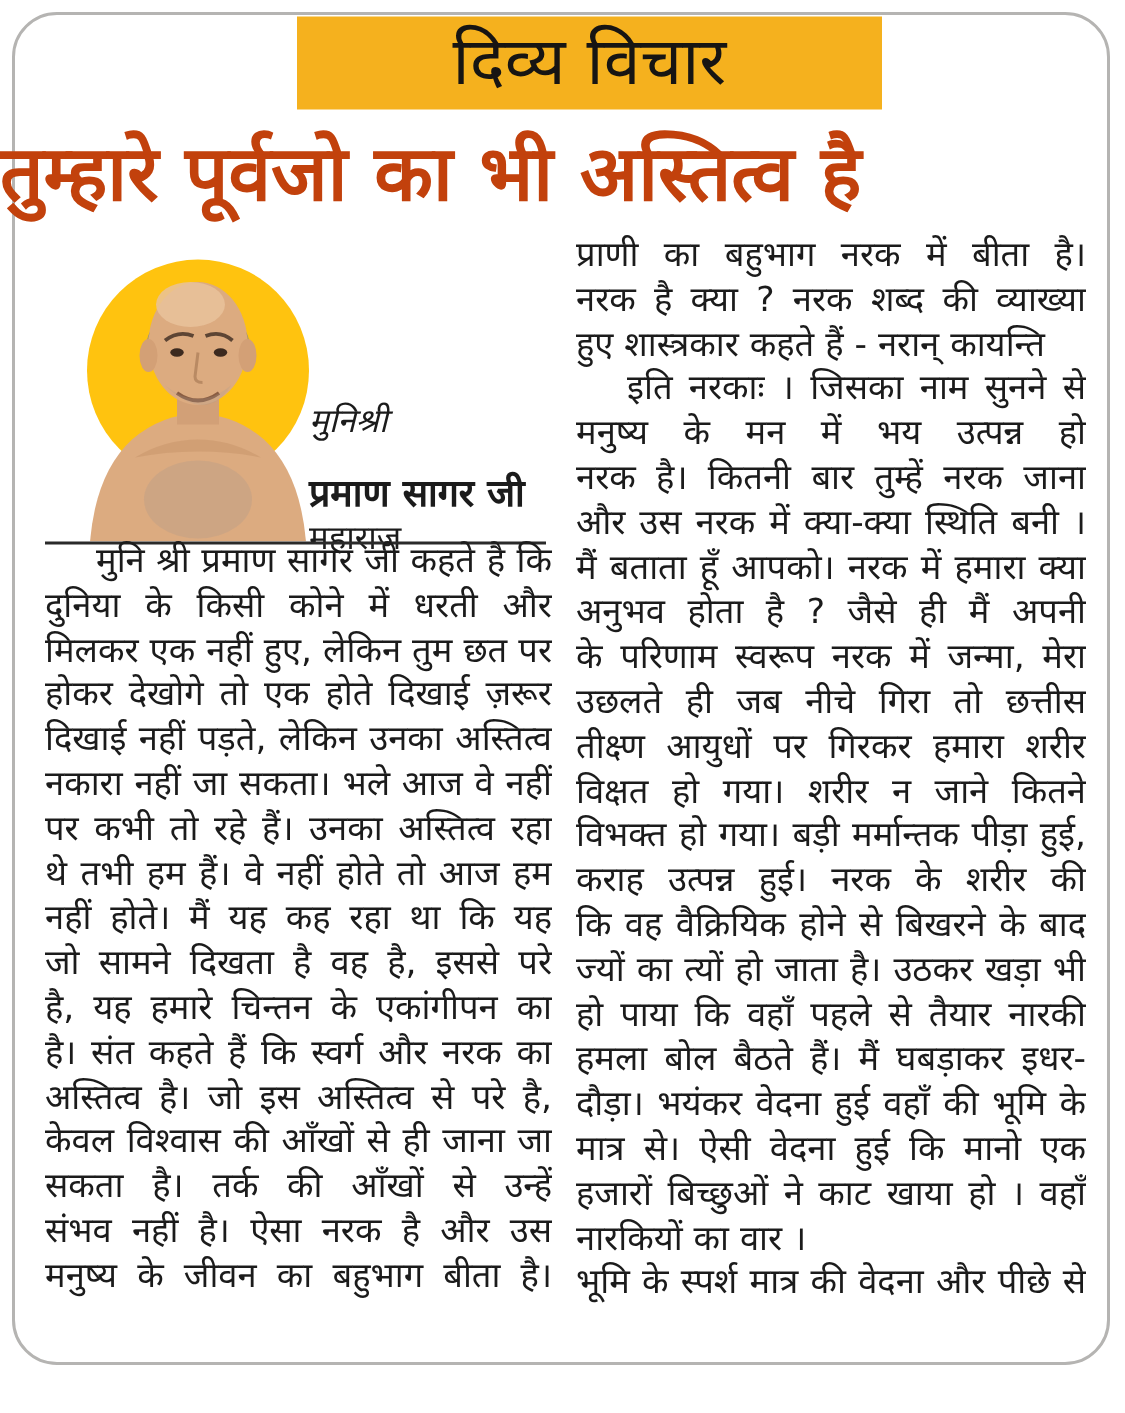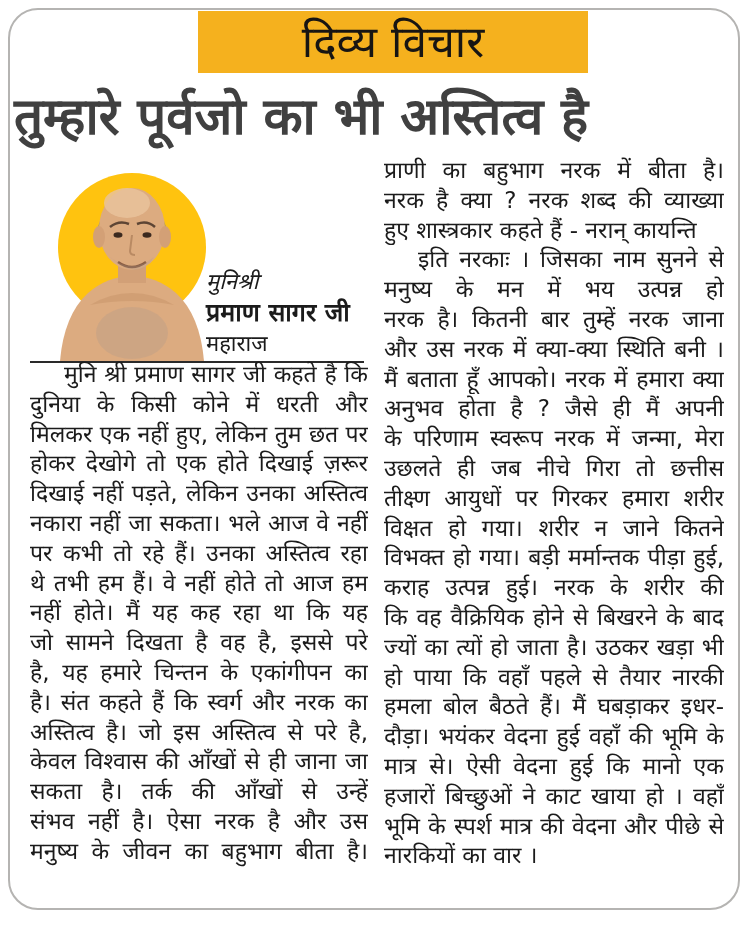--- a/index.html
+++ b/index.html
@@ -19,29 +19,29 @@
     position:absolute;left:198px;top:11px;width:390px;height:62px;
     background:#f5b11e;display:flex;align-items:center;justify-content:center;z-index:3;
   }
   .banner-text{
     font-weight:normal;color:#171513;font-size:44px;line-height:1;letter-spacing:0px;
     white-space:nowrap;
   }
   
   .headline{
     position:absolute;left:0;top:82px;width:602px;height:70px;
-    text-align:center;font-weight:bold;font-size:51px;line-height:70px;
-    color:#404040;white-space:nowrap;z-index:2;
+    font-weight:bold;font-size:51px;line-height:70px;
+    color:#c2410c;white-space:nowrap;z-index:2;
   }
   
   .photo-block{position:absolute;left:30px;top:163px;width:338px;height:199px;}
   .portrait{position:absolute;left:20px;top:2px;width:165px;height:196px;}
   .caption{position:absolute;left:176px;top:104px;width:162px;color:#1b1b1b;}
   .caption .c1{font-size:22px;line-height:30px;font-style:italic;}
-  .caption .c2{font-size:25px;line-height:32px;font-weight:bold;}
+  .caption .c2{font-size:25px;line-height:32px;font-weight:bold;margin-top:16px;}
   .caption .c3{font-size:22px;line-height:30px;}
   .caption-rule{position:absolute;left:30px;top:361px;width:334px;height:2px;background:#2a2a2a;}
   
   .col{position:absolute;color:#1b1b1b;font-size:23px;}
   .col-left{left:30px;top:360px;width:338px;}
   .col-right{left:384px;top:156px;width:340px;}
   .line{
     text-align:justify;text-align-last:justify;
     height:29.8px;line-height:29.8px;overflow:hidden;white-space:normal;
   }
@@ -140,17 +140,17 @@
       <div class="line">विक्षत हो गया। शरीर न जाने कितने खण्डों में</div>
       <div class="line">विभक्त हो गया। बड़ी मर्मान्तक पीड़ा हुई,</div>
       <div class="line">कराह उत्पन्न हुई। नरक के शरीर की विशेषता है</div>
       <div class="line">कि वह वैक्रियिक होने से बिखरने के बाद भी</div>
       <div class="line">ज्यों का त्यों हो जाता है। उठकर खड़ा भी नहीं</div>
       <div class="line">हो पाया कि वहाँ पहले से तैयार नारकी ऊपर से</div>
       <div class="line">हमला बोल बैठते हैं। मैं घबड़ाकर इधर-उधर</div>
       <div class="line">दौड़ा। भयंकर वेदना हुई वहाँ की भूमि के स्पर्श</div>
       <div class="line">मात्र से। ऐसी वेदना हुई कि मानो एक साथ</div>
       <div class="line">हजारों बिच्छुओं ने काट खाया हो । वहाँ की</div>
+      <div class="line flush">नारकियों का वार ।</div>
       <div class="line">भूमि के स्पर्श मात्र की वेदना और पीछे से</div>
-      <div class="line flush">नारकियों का वार ।</div>
     </div>
 
 </div>
 
 </body></html>

